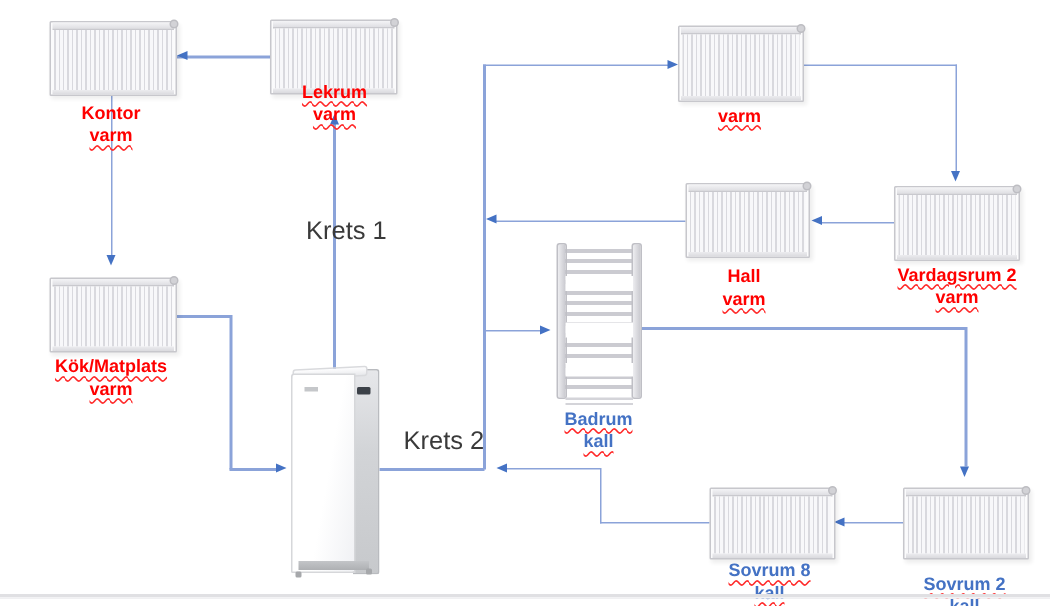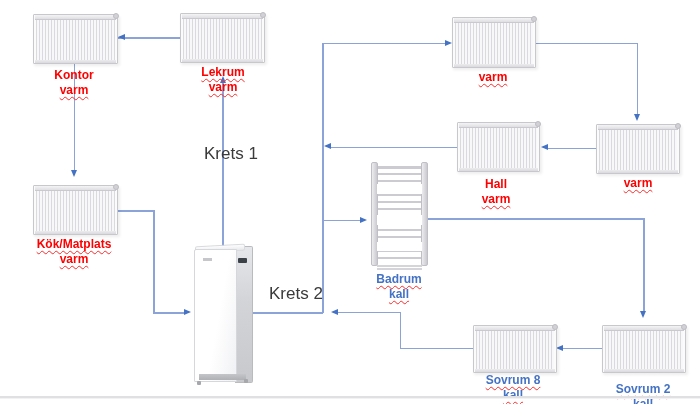--- a/index.html
+++ b/index.html
@@ -190,32 +190,33 @@
     <div class="hp-display"></div>
     <div class="hp-plinth"></div>
     <div class="hp-foot l"></div>
     <div class="hp-foot r"></div>
   </div>
 
   <div class="rlabel warm" style="left:74px;top:68px">
     <div>Kontor</div>
     <div class="wavy">varm</div>
   </div>
-  <div class="rlabel warm" style="left:223px;top:65px">
+  <div class="rlabel warm" style="left:223px;top:54px">
     <div class="wavy">Lekrum</div>
     <div class="wavy">varm</div>
   </div>
   <div class="rlabel warm" style="left:493px;top:70px">
     <div class="wavy">varm</div>
   </div>
   <div class="rlabel warm" style="left:496px;top:177px">
     <div>Hall</div>
     <div class="wavy">varm</div>
   </div>
   <div class="rlabel warm" style="left:638px;top:176px">
+    <div class="wavy">Vardagsrum 2</div>
     <div class="wavy">varm</div>
   </div>
   <div class="rlabel warm" style="left:74px;top:237px">
     <div class="wavy">Kök/Matplats</div>
     <div class="wavy">varm</div>
   </div>
   <div class="rlabel cold" style="left:399px;top:272px">
     <div class="wavy">Badrum</div>
     <div class="wavy">kall</div>
   </div>

